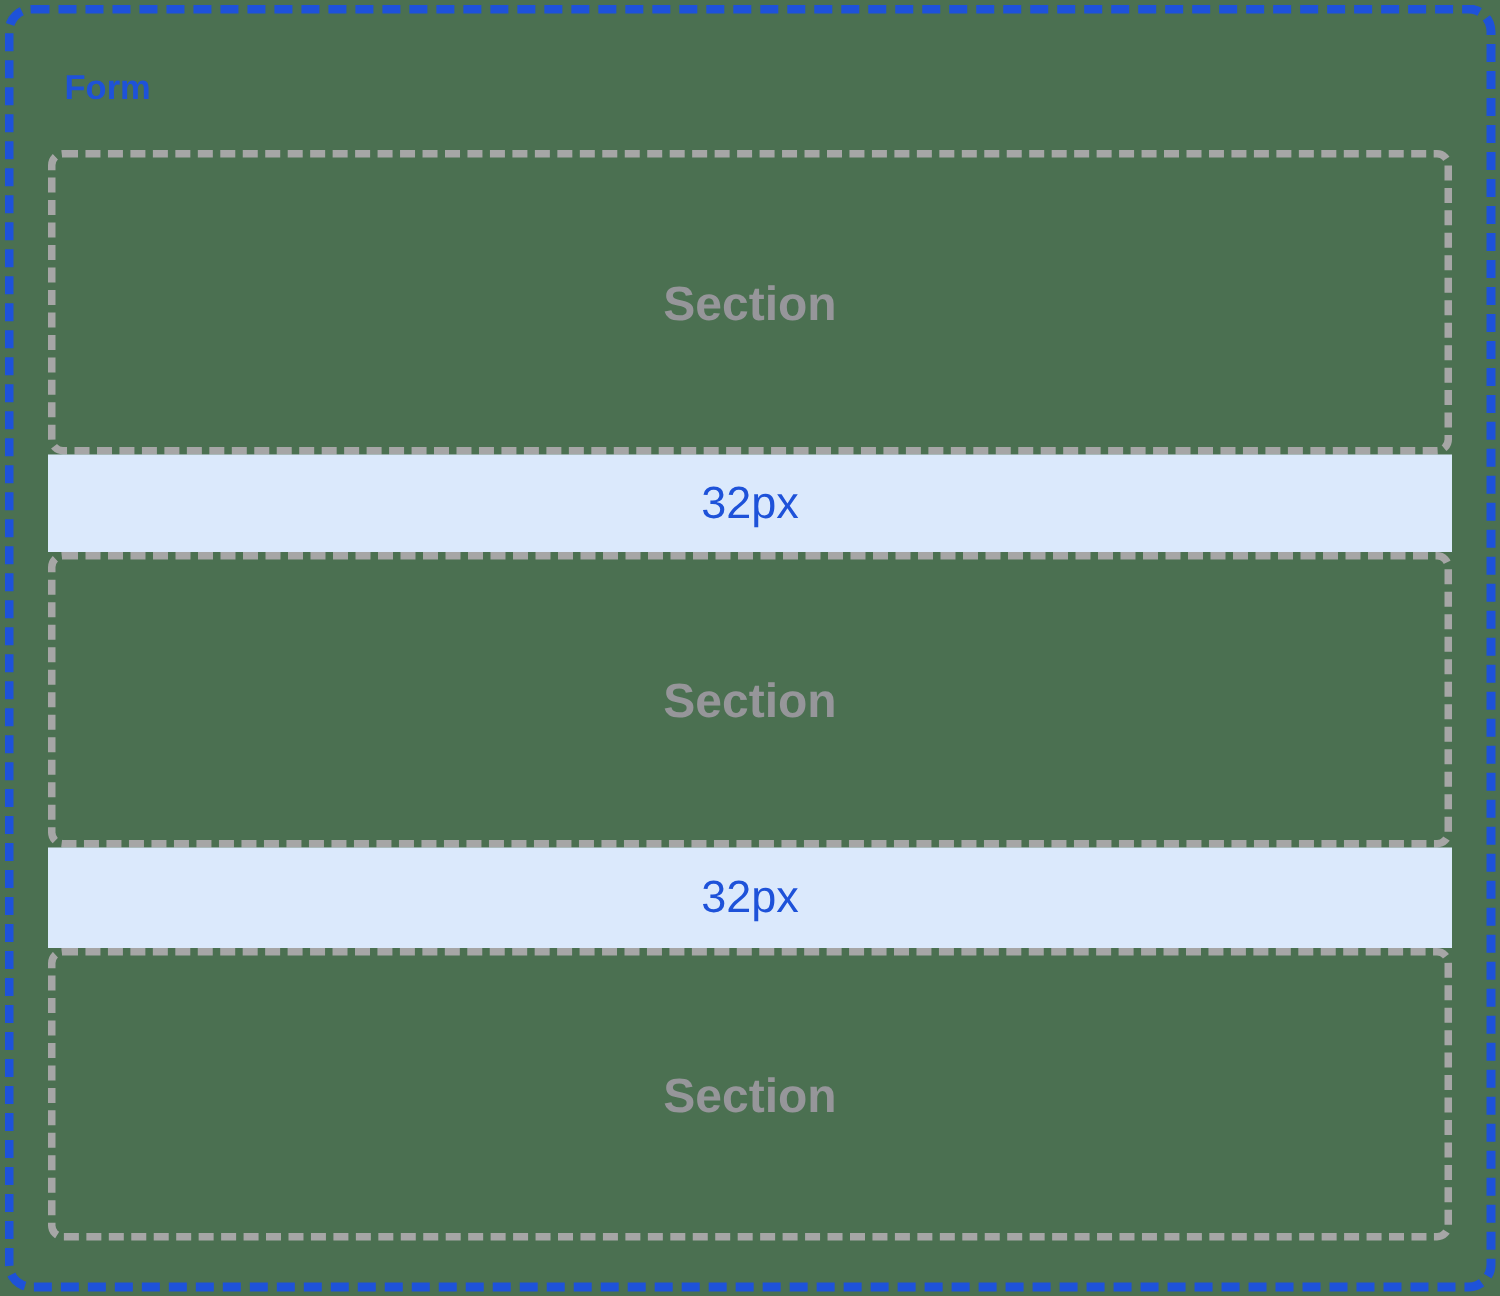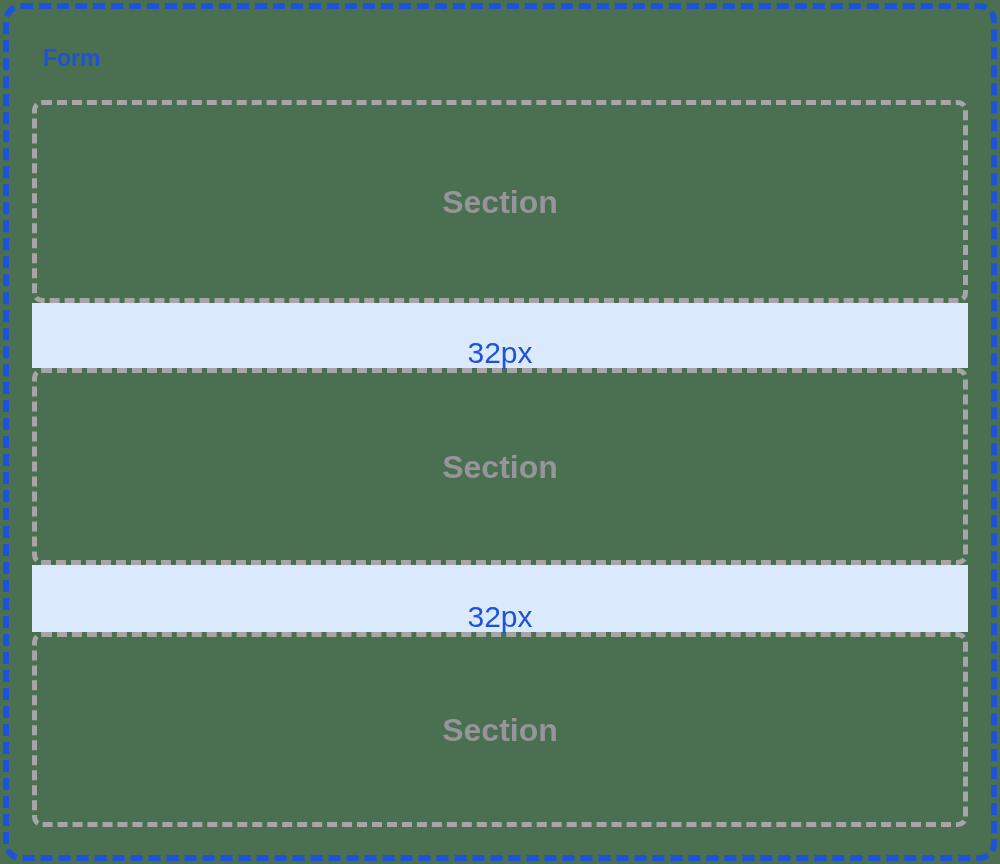--- a/index.html
+++ b/index.html
@@ -54,21 +54,21 @@
   .section-box.h2 { height: 197px; }
   .section-box.h3 { height: 195px; }
   .section-label {
     font-size: 32px;
     font-weight: 700;
     color: #96969a;
     line-height: 1;
   }
   .spacer-band {
     display: flex;
-    align-items: flex-end;
+    align-items: center;
     justify-content: center;
     background: #dbe9fc;
   }
   .spacer-band.g1 { height: 65px; }
   .spacer-band.g2 { height: 67px; }
   .spacer-label {
     font-size: 30px;
     font-weight: 400;
     color: #1e52d9;
     line-height: 1;

